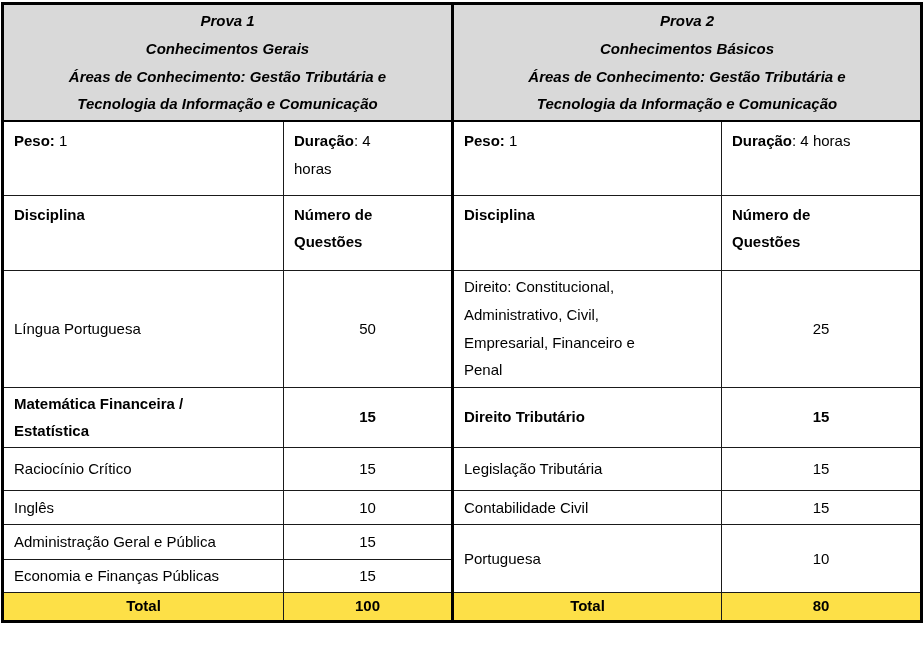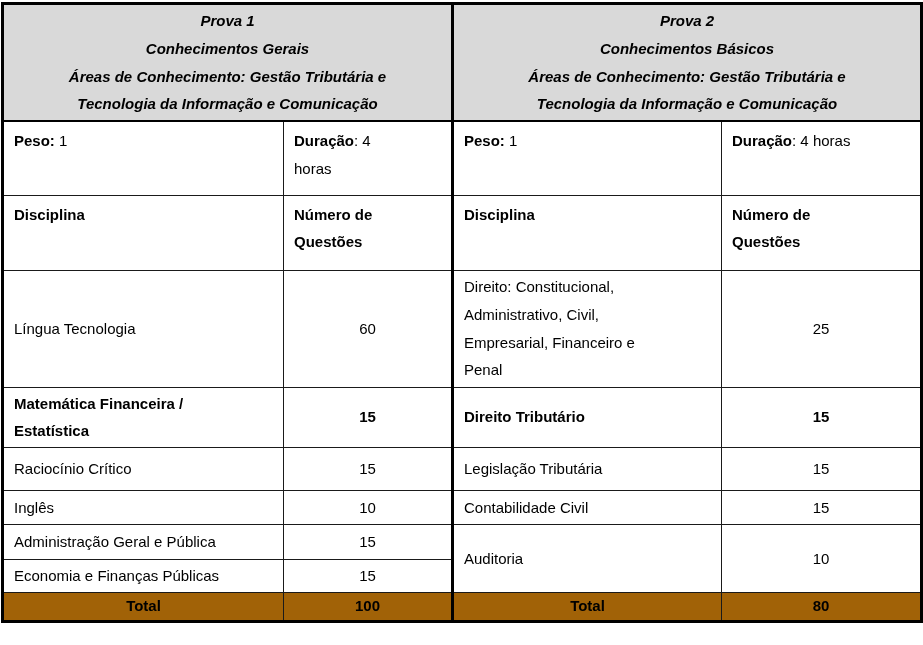--- a/index.html
+++ b/index.html
@@ -51,21 +51,21 @@
   tr.rh-colhead  { height: 75px; margin-left: 41px; }
   tr.rh-r1       { height: 117px; }
   tr.rh-r2       { height: 60px; font-weight: bold; }
   tr.rh-r3       { height: 43px; }
   tr.rh-r4       { height: 34px; }
   tr.rh-r5       { height: 35px; }
   tr.rh-r6       { height: 31px; }
   tr.rh-total    { height: 29px; }
 
   tr.total-row td {
-    background: #a16207;
+    background: #fde047;
     font-weight: bold;
     text-align: center;
     padding-top: 0;
     padding-bottom: 0;
     line-height: 1.6;
   }
 </style>
 </head>
 <body>
 
@@ -101,22 +101,22 @@
     <tr class="rh-colhead">
       <td class="topcell bold">Disciplina</td>
       <td class="topcell bold">Número de
 Questões</td>
       <td class="topcell bold mid">Disciplina</td>
       <td class="topcell bold">Número de
 Questões</td>
     </tr>
 
     <tr class="rh-r1">
-      <td>Língua Tecnologia</td>
-      <td class="num">60</td>
+      <td>Língua Portuguesa</td>
+      <td class="num">50</td>
       <td class="mid">Direito: Constitucional,
 Administrativo, Civil,
 Empresarial, Financeiro e
 Penal</td>
       <td class="num">25</td>
     </tr>
 
     <tr class="rh-r2">
       <td>Matemática Financeira /
 Estatística</td>
@@ -135,21 +135,21 @@
     <tr class="rh-r4">
       <td>Inglês</td>
       <td class="num">10</td>
       <td class="mid">Contabilidade Civil</td>
       <td class="num">15</td>
     </tr>
 
     <tr class="rh-r5">
       <td>Administração Geral e Pública</td>
       <td class="num">15</td>
-      <td class="mid" rowspan="2">Auditoria</td>
+      <td class="mid" rowspan="2">Portuguesa</td>
       <td class="num" rowspan="2">10</td>
     </tr>
 
     <tr class="rh-r6">
       <td>Economia e Finanças Públicas</td>
       <td class="num">15</td>
     </tr>
 
     <tr class="rh-total total-row">
       <td>Total</td>

